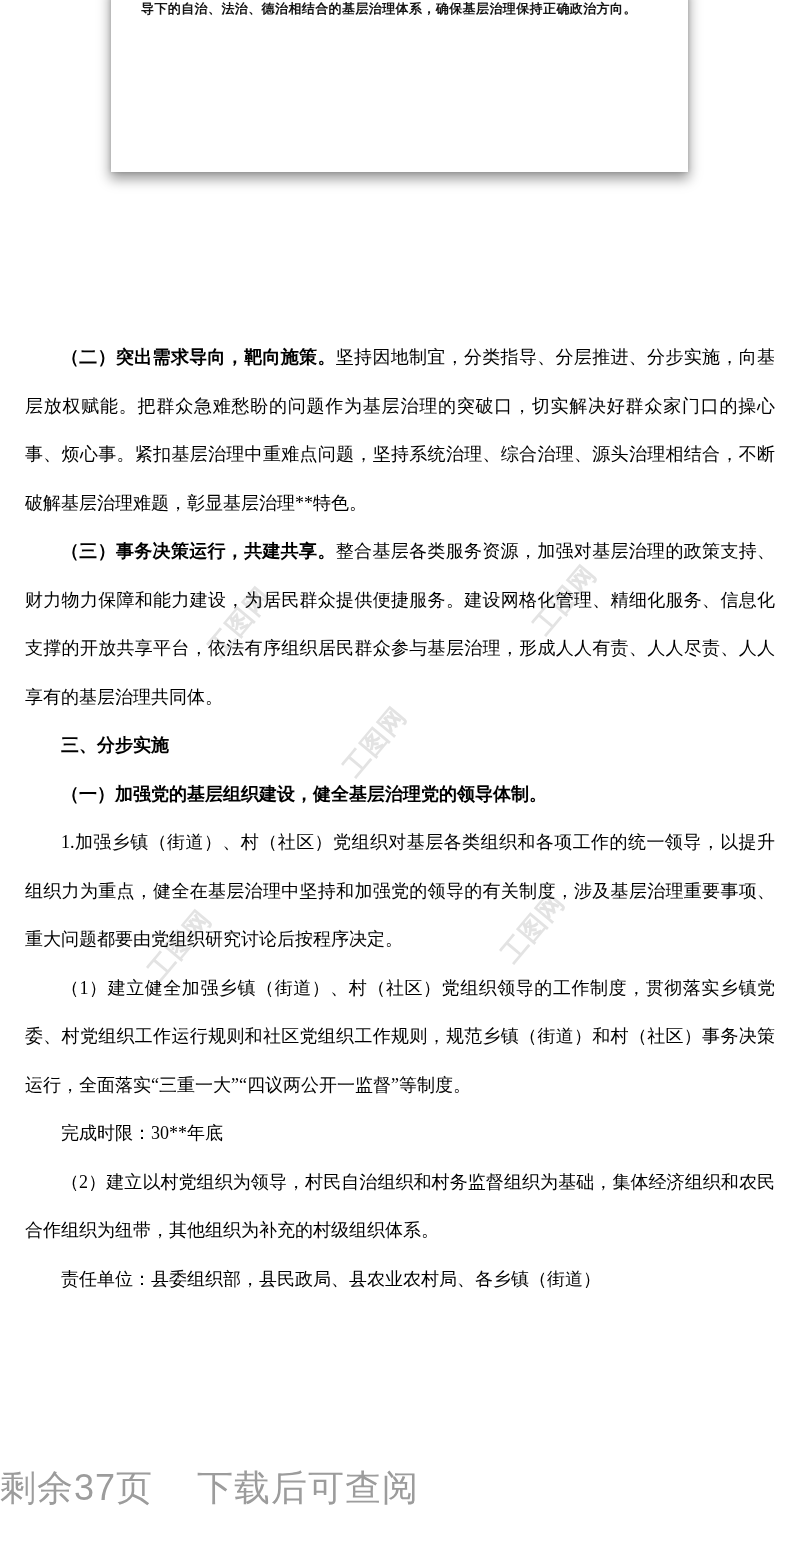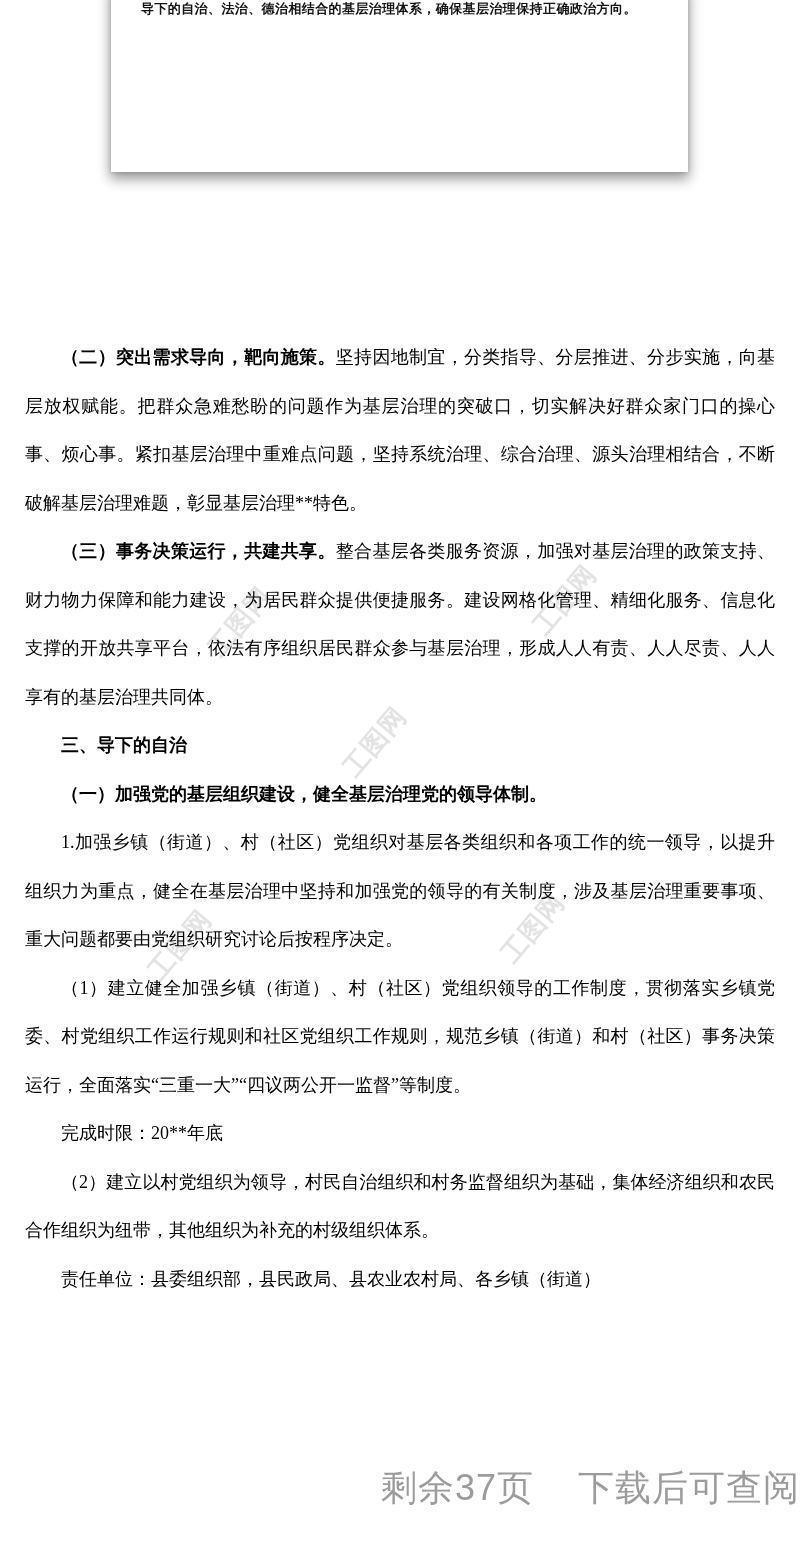--- a/index.html
+++ b/index.html
@@ -28,21 +28,21 @@
   
   .doc-body{
     position:absolute;left:25px;top:333px;width:750px;
     font-size:18px;line-height:48.5px;color:#000000;
     text-align:justify;text-justify:inter-ideograph;
   }
   .doc-body p{margin:0;text-indent:2em;}
   .lead{font-weight:bold;}
   
   .footer{
-    position:absolute;left:0;top:1464px;width:800px;text-align:right;
+    position:absolute;left:0;top:1464px;width:800px;text-align:left;
     font-family:"Liberation Sans","DejaVu Sans",sans-serif;
     font-size:36px;letter-spacing:1px;
   }
   .footer .hint{margin-left:44px;}
 </style>
 </head>
 <body>
 
 <div class="canvas">
 
@@ -54,25 +54,25 @@
       <span class="wm" style="left: 533px; top: 928px; color: rgb(227, 227, 227);">工图网</span>
     </div>
 
   <div class="prev-sheet">
     <div class="prev-line">导下的自治、法治、德治相结合的基层治理体系，确保基层治理保持正确政治方向。</div>
   </div>
 
   <div class="doc-body">
     <p><span class="lead">（二）突出需求导向，靶向施策。</span><span>坚持因地制宜，分类指导、分层推进、分步实施，向基层放权赋能。把群众急难愁盼的问题作为基层治理的突破口，切实解决好群众家门口的操心事、烦心事。紧扣基层治理中重难点问题，坚持系统治理、综合治理、源头治理相结合，不断破解基层治理难题，彰显基层治理**特色。</span></p>
     <p><span class="lead">（三）事务决策运行，共建共享。</span><span>整合基层各类服务资源，加强对基层治理的政策支持、财力物力保障和能力建设，为居民群众提供便捷服务。建设网格化管理、精细化服务、信息化支撑的开放共享平台，依法有序组织居民群众参与基层治理，形成人人有责、人人尽责、人人享有的基层治理共同体。</span></p>
-    <p><span class="lead">三、导下的自治</span><span></span></p>
+    <p><span class="lead">三、分步实施</span><span></span></p>
     <p><span class="lead">（一）加强党的基层组织建设，健全基层治理党的领导体制。</span><span></span></p>
     <p><span class="lead"></span><span>1.加强乡镇（街道）、村（社区）党组织对基层各类组织和各项工作的统一领导，以提升组织力为重点，健全在基层治理中坚持和加强党的领导的有关制度，涉及基层治理重要事项、重大问题都要由党组织研究讨论后按程序决定。</span></p>
     <p><span class="lead"></span><span>（1）建立健全加强乡镇（街道）、村（社区）党组织领导的工作制度，贯彻落实乡镇党委、村党组织工作运行规则和社区党组织工作规则，规范乡镇（街道）和村（社区）事务决策运行，全面落实“三重一大”“四议两公开一监督”等制度。</span></p>
-    <p><span class="lead"></span><span>完成时限：20**年底</span></p>
+    <p><span class="lead"></span><span>完成时限：30**年底</span></p>
     <p><span class="lead"></span><span>（2）建立以村党组织为领导，村民自治组织和村务监督组织为基础，集体经济组织和农民合作组织为纽带，其他组织为补充的村级组织体系。</span></p>
     <p><span class="lead"></span><span>责任单位：县委组织部，县民政局、县农业农村局、各乡镇（街道）</span></p>
   </div>
 
   <div class="footer" style="color: rgb(156, 156, 156);">
     <span>剩余37页</span><span class="hint">下载后可查阅</span>
   </div>
 
 </div>
 

